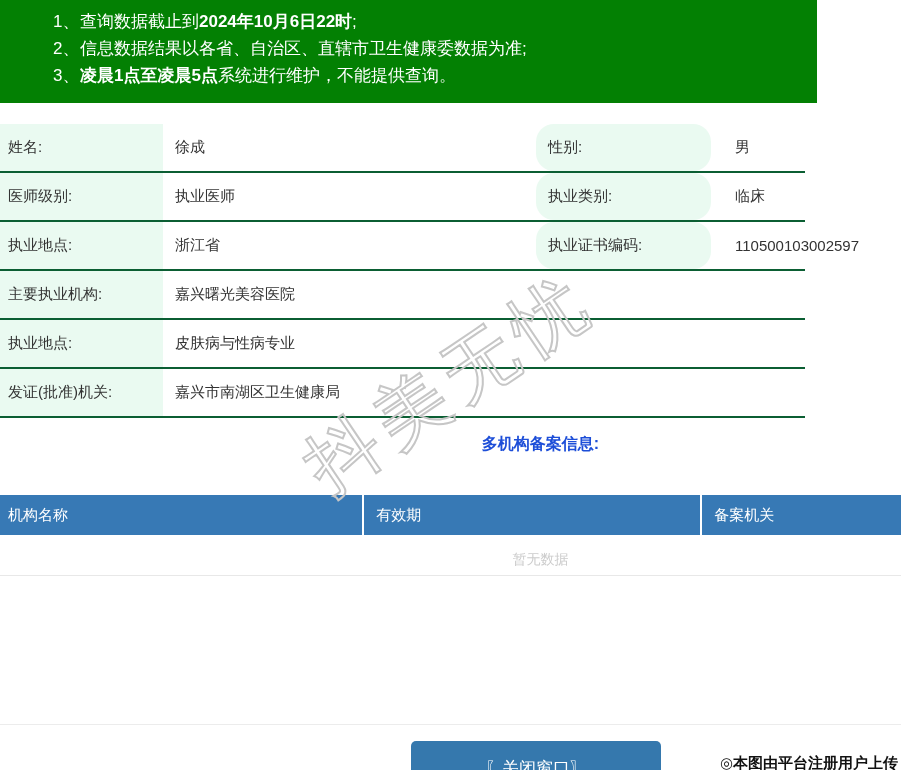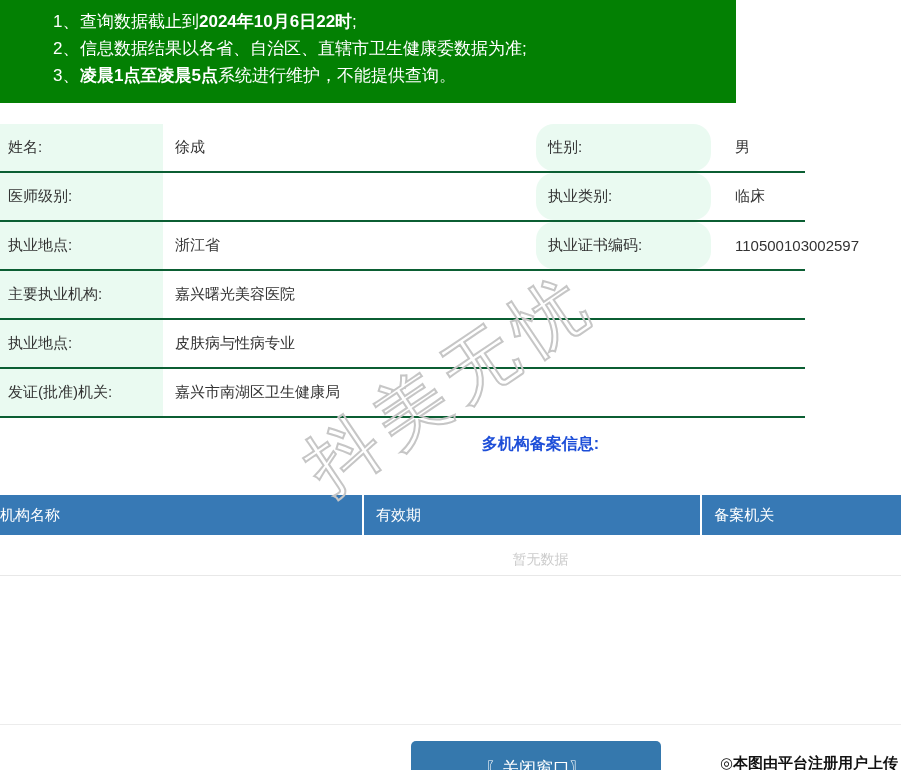--- a/index.html
+++ b/index.html
@@ -1,41 +1,41 @@
 <!DOCTYPE html>
 <html><head>
 <meta charset="utf-8">
 <style>
   html,body{margin:0;padding:0;}
   body{
     width:901px;height:770px;position:relative;overflow:hidden;background:#fff;
     font-family:"Liberation Sans","DejaVu Sans",sans-serif;color:#333;
   }
   
-  .banner{position:absolute;left:0;top:0;width:736px;height:103px;background:#038003;
+  .banner{position:absolute;left:0;top:0;width:817px;height:103px;background:#038003;
     color:#fff;box-sizing:border-box;padding-top:8px;}
   .notice-line{height:27px;line-height:27px;padding-left:53px;font-size:17px;white-space:nowrap;}
   .notice-num{display:inline-block;width:27px;}
   .bold{font-weight:bold;}
   
   .info-table{position:absolute;left:0;top:124px;width:805px;text-align:center;}
   .irow{position:relative;height:47px;border-bottom:2px solid #0b5e33;font-size:15px;}
   .cell{position:absolute;top:0;bottom:0;display:flex;align-items:center;box-sizing:border-box;}
   .lbl{left:0;width:163px;background:#eafaf1;padding-left:8px;}
   .val{left:175px;}
   .lbl2{left:536px;width:175px;background:#eafaf1;padding-left:12px;border-radius:18px;}
   .val2{left:735px;}
   
   .section-title{position:absolute;left:180px;right:0;top:434px;text-align:center;
     font-size:16px;font-weight:bold;color:#1d4ed8;}
   
   .blue-header{position:absolute;left:0;top:495px;width:901px;height:40px;background:#3779b5;
     display:flex;color:#fff;font-size:15px;}
   .bh-cell{display:flex;align-items:center;box-sizing:border-box;}
-  .bh-c1{width:378px;}
+  .bh-c1{width:378px;padding-left:8px;}
   .bh-c2{width:314px;border-left:2px solid #fff;padding-left:12px;}
   .bh-c3{width:209px;border-left:2px solid #fff;padding-left:12px;margin-left:37px;}
   .empty-text{position:absolute;left:180px;right:0;top:544px;height:30px;line-height:30px;
     text-align:center;color:#ccc;font-size:14px;}
   .hr1{position:absolute;left:0;top:575px;width:901px;border-top:1px solid #e8e8e8;height:0;}
   .hr2{position:absolute;left:0;top:724px;width:901px;border-top:1px solid #ececec;height:0;}
   
   .close-btn{position:absolute;left:411px;top:741px;width:250px;height:50px;
     background:#3578ad;border:none;border-radius:5px;color:#fff;font-size:17px;
     font-family:inherit;text-align:center;padding:6px 0 0 0;box-sizing:border-box;
@@ -65,20 +65,21 @@
 
 <div class="info-table">
   <div class="irow">
     <div class="cell lbl">姓名:</div>
     <div class="cell val">徐成</div>
     <div class="cell lbl2">性别:</div>
     <div class="cell val2">男</div>
   </div>
   <div class="irow">
     <div class="cell lbl">医师级别:</div>
+    <div class="cell val">执业医师</div>
     <div class="cell lbl2">执业类别:</div>
     <div class="cell val2">临床</div>
   </div>
   <div class="irow">
     <div class="cell lbl">执业地点:</div>
     <div class="cell val">浙江省</div>
     <div class="cell lbl2">执业证书编码:</div>
     <div class="cell val2">110500103002597</div>
   </div>
   <div class="irow">

